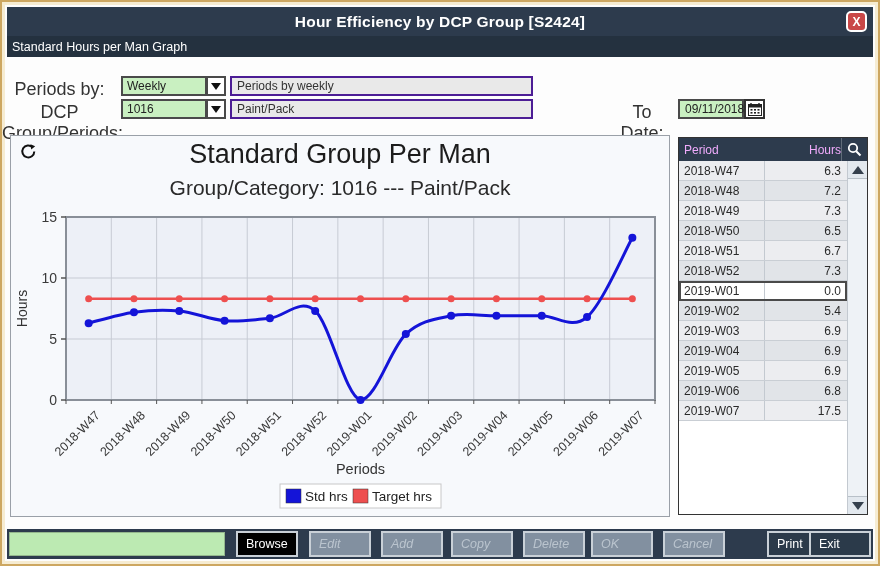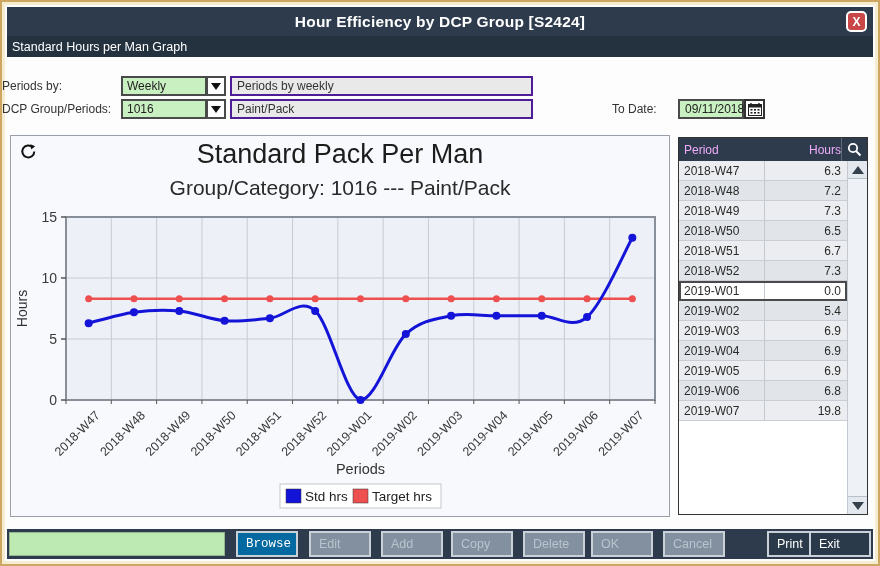--- a/index.html
+++ b/index.html
@@ -14,21 +14,21 @@
               background:#2d3b4d; color:#fff; display:flex; align-items:center; justify-content:center;
               font-size:15.5px; font-weight:600; letter-spacing:.2px; }
   .closebtn { position:absolute; right:6px; top:4px; width:21px; height:21px;
               background:#c94747; border:2px solid #fff; border-radius:5px;
               color:#fff; font-size:12px; font-weight:bold; display:flex; align-items:center; justify-content:center;
               cursor:pointer; }
   .subtitlebar { position:absolute; left:5px; right:5px; top:34px; height:21px;
                  background:#24313f; color:#fff; font-size:12.5px; display:flex; align-items:center; padding-left:5px; }
 
   
-  .flabel { position:absolute; font-size:12px; color:#333; text-align:left; }
+  .flabel { position:absolute; font-size:18px; color:#333; text-align:center; }
   .fcombo { position:absolute; height:20px; background:#c9f0c1; border:2px solid #4a4a4a;
             font-size:12px; color:#222; padding:1px 4px; display:flex; align-items:center; }
   .farrow { position:absolute; width:20px; height:20px; background:#fff; border:2px solid #4a4a4a;
             display:flex; align-items:center; justify-content:center; cursor:pointer; }
   .farrow .tri { width:0; height:0; border-left:5px solid transparent; border-right:5px solid transparent;
                  border-top:7px solid #111; }
   .fdesc { position:absolute; height:20px; background:#e9e9e9; border:2px solid #4c1d95;
            font-size:12px; color:#333; padding:1px 5px; display:flex; align-items:center; }
   .fdate { position:absolute; height:20px; background:#c9f0c1; border:2px solid #4a4a4a;
            font-size:12px; color:#222; padding:1px 5px; display:flex; align-items:center; }
@@ -73,22 +73,22 @@
             border-bottom:8px solid #35404d; }
   .tri-down { width:0; height:0; border-left:6px solid transparent; border-right:6px solid transparent;
               border-top:8px solid #35404d; }
 
   
   .toolbar { position:absolute; left:5px; right:5px; bottom:5px; height:30px; background:#2d3b4d; }
   .tool-input { position:absolute; left:2px; top:3px; width:216px; height:24px;
                 background:#bceab2; border:1px solid #94b78d; }
   .tbtn { position:absolute; top:2px; height:26px; width:62px; font-size:12.5px;
           display:flex; align-items:center; padding-left:8px; border:2px solid #c9d0d7; cursor:pointer; }
-  .tbtn.active   { background:#0369a1; color:#ffffff;font-family:Liberation Mono, monospace; }
-  .tbtn.disabled { background:#8290a0; color:#bac4ce; cursor:default; }
+  .tbtn.active   { background:#000000; color:#ffffff; }
+  .tbtn.disabled { background:#8290a0; color:#bac4ce; cursor:default;font-style:italic; }
   .tbtn.enabled  { background:#2b3a4a; color:#ffffff; }
 </style>
 </head>
 <body>
 
 <div class="win">
 
   <div class="titlebar">
     <span>Hour Efficiency by DCP Group [S2424]</span>
     <div class="closebtn">X</div>
@@ -130,21 +130,21 @@
     </svg>
   </div>
 
   <div class="chartpanel">
     <div class="refreshbtn">
       <svg width="17" height="17" viewBox="0 0 17 17">
         <path d="M12.6,4.2 A6,6 0 1 0 14.3,8.5" fill="none" stroke="#111" stroke-width="2"></path>
         <polygon points="10.5,1.2 15.2,3.2 11.2,6.6" fill="#111"></polygon>
       </svg>
     </div>
-    <div class="ctitle">Standard Pack Per Man</div>
+    <div class="ctitle">Standard Group Per Man</div>
     <div class="csub">Group/Category: 1016 --- Paint/Pack</div>
     <svg id="chart-svg" width="660" height="305">
         <rect x="55" y="5" width="589" height="183" fill="#edf0f7"></rect>
         <line x1="55" y1="5" x2="55" y2="188" stroke="#c7cbd4" stroke-width="1"></line>
         <line x1="100.3076923076923" y1="5" x2="100.3076923076923" y2="188" stroke="#c7cbd4" stroke-width="1"></line>
         <line x1="145.6153846153846" y1="5" x2="145.6153846153846" y2="188" stroke="#c7cbd4" stroke-width="1"></line>
         <line x1="190.9230769230769" y1="5" x2="190.9230769230769" y2="188" stroke="#c7cbd4" stroke-width="1"></line>
         <line x1="236.23076923076923" y1="5" x2="236.23076923076923" y2="188" stroke="#c7cbd4" stroke-width="1"></line>
         <line x1="281.53846153846155" y1="5" x2="281.53846153846155" y2="188" stroke="#c7cbd4" stroke-width="1"></line>
         <line x1="326.8461538461538" y1="5" x2="326.8461538461538" y2="188" stroke="#c7cbd4" stroke-width="1"></line>
@@ -286,21 +286,21 @@
         <div class="trow">
           <div class="c-period">2019-W05</div>
           <div class="c-hours">6.9</div>
         </div>
         <div class="trow">
           <div class="c-period">2019-W06</div>
           <div class="c-hours">6.8</div>
         </div>
         <div class="trow">
           <div class="c-period">2019-W07</div>
-          <div class="c-hours">19.8</div>
+          <div class="c-hours">17.5</div>
         </div>
       </div>
     <div class="vscroll">
       <div class="sbtn up">
           <span class="tri-up"></span>
         </div>
       <div class="sbtn down">
           <span class="tri-down"></span>
         </div>
     </div>

